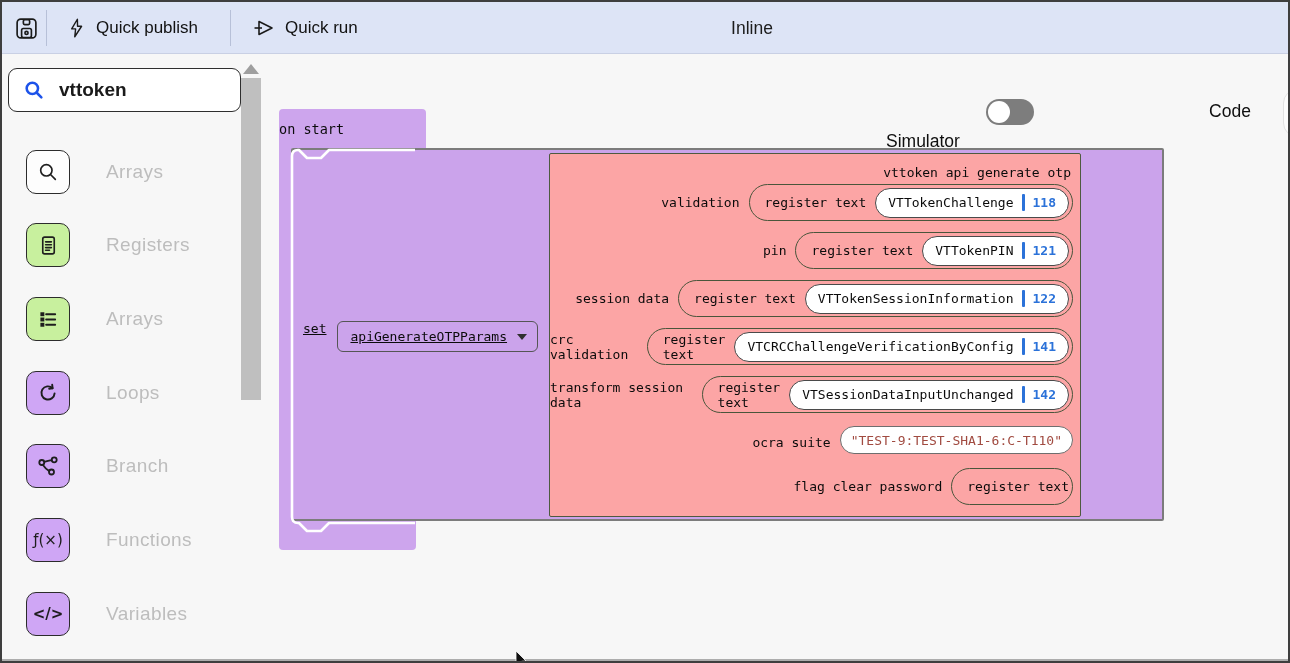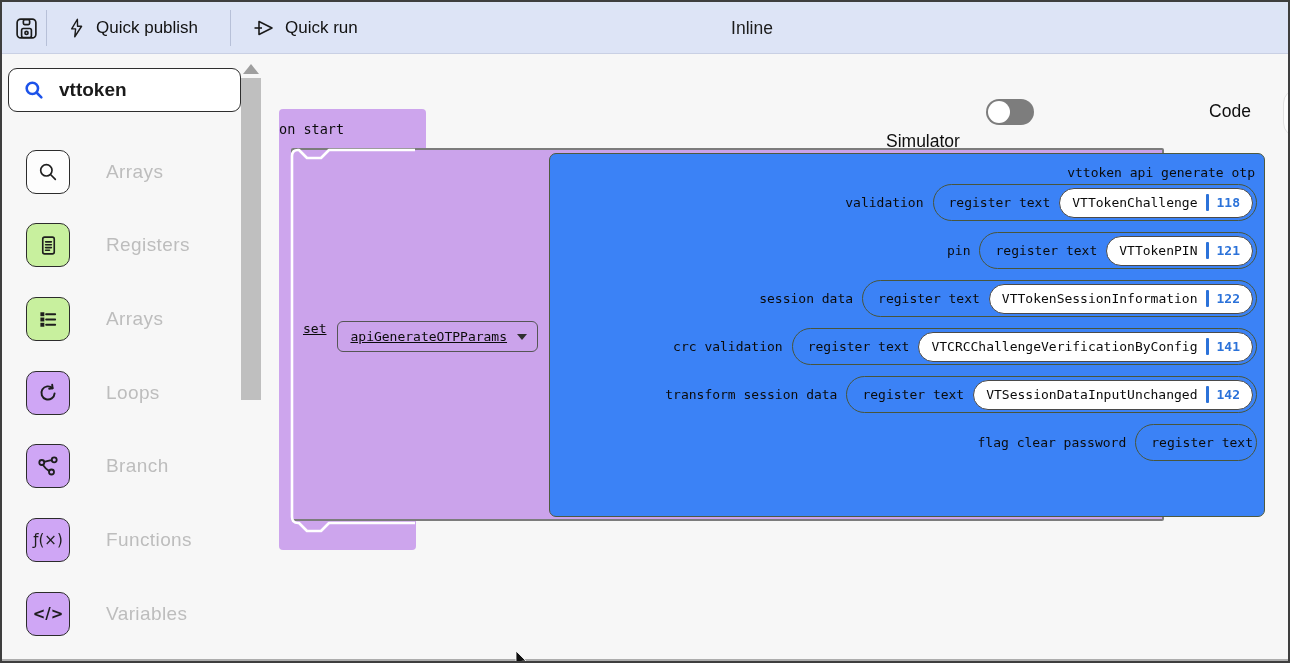--- a/index.html
+++ b/index.html
@@ -68,22 +68,22 @@
                background:#cba3eb; border:2px solid #7c7c7c; border-radius:2px; cursor:grab; }
   .set-row { position:absolute; left:10px; top:171px; display:flex; 
              gap:11px; font-size:13px; color:#0b0b0b;text-decoration:underline; }
   .var-dropdown { height:31px; border:1.4px solid #555; border-radius:6px; background:transparent;
                   display:flex; align-items:center; gap:10px; padding:0 10px 0 12px;
                   font-size:13px; color:#0b0b0b; cursor:pointer; }
   .caret { width:0; height:0; border-left:5.5px solid transparent;
            border-right:5.5px solid transparent; border-top:6px solid #2f2f2f; }
   .white-outline { position:absolute; left:0; top:0; pointer-events:none; }
 
-  .green-block { position:absolute; left:547px; top:151px; width:716px; height:364px;
-                 background:#3b82f6; border:1.5px solid #4e5a40; border-radius:7px;
+  .green-block { position:absolute; left:547px; top:151px; width:532px; height:364px;
+                 background:#fca5a5; border:1.5px solid #4e5a40; border-radius:2px;
                  display:flex; flex-direction:column; align-items:flex-end;
                  padding:6px 7px 0 0; cursor:grab; }
   .gb-title { height:24px; font-size:13px; color:#0b0b0b; margin-right:2px;
               display:flex; align-items:center; }
   .gb-row { display:flex; align-items:center; gap:9px; margin-bottom:11px;
             font-size:13px; color:#0b0b0b; }
   .pill-outer { height:37px; border:1.6px solid #49553b; border-radius:19px;
                 display:flex; align-items:center; gap:9px; padding:0 3px 0 15px;
                 cursor:pointer; }
   .pill-inner { height:30px; background:#fff; border:1.4px solid #4a4a4a; border-radius:16px;
@@ -290,20 +290,24 @@
       <span class="pill-outer">
         <span>register text</span>
         <span class="pill-inner">
           <span>VTSessionDataInputUnchanged</span>
           <span class="reg-sep"></span>
           <span class="reg-num">142</span>
         </span>
       </span>
     </div>
 
+    <div class="gb-row short">
+      <span>ocra suite</span>
+      <span class="pill-string">"TEST-9:TEST-SHA1-6:C-T110"</span>
+    </div>
 
     <div class="gb-row">
       <span>flag clear password</span>
       <span class="pill-outer">
         <span>register text</span>
       </span>
     </div>
   </div>
 
   <svg class="white-outline" width="1290" height="663">

